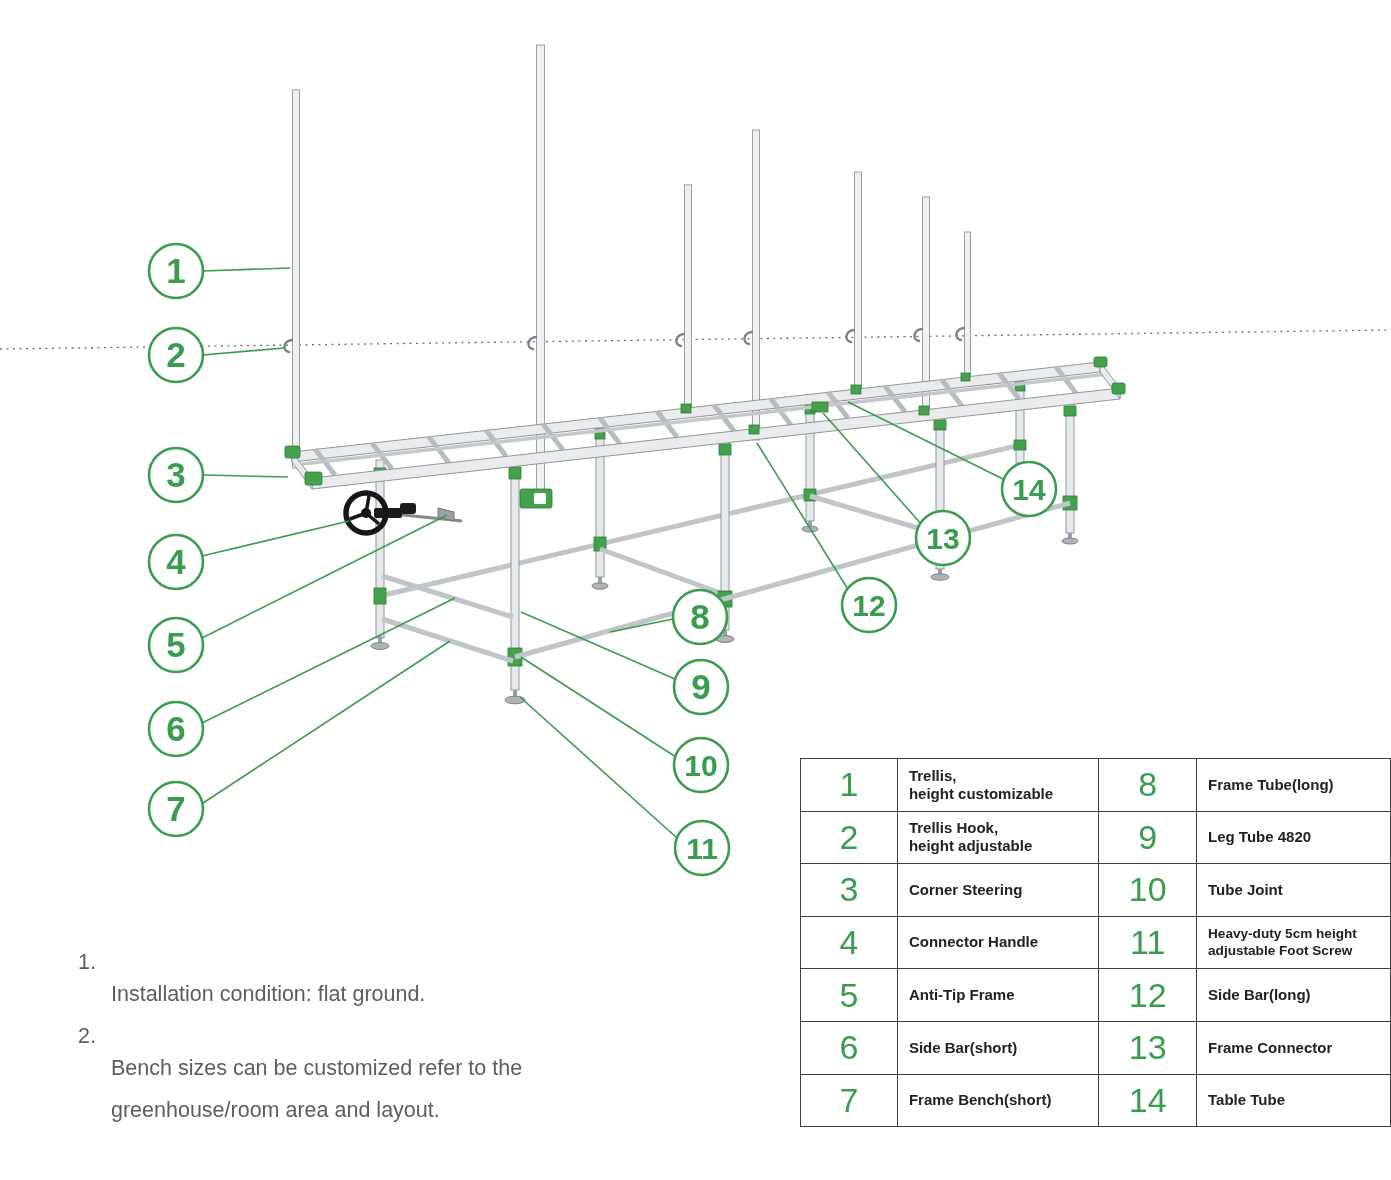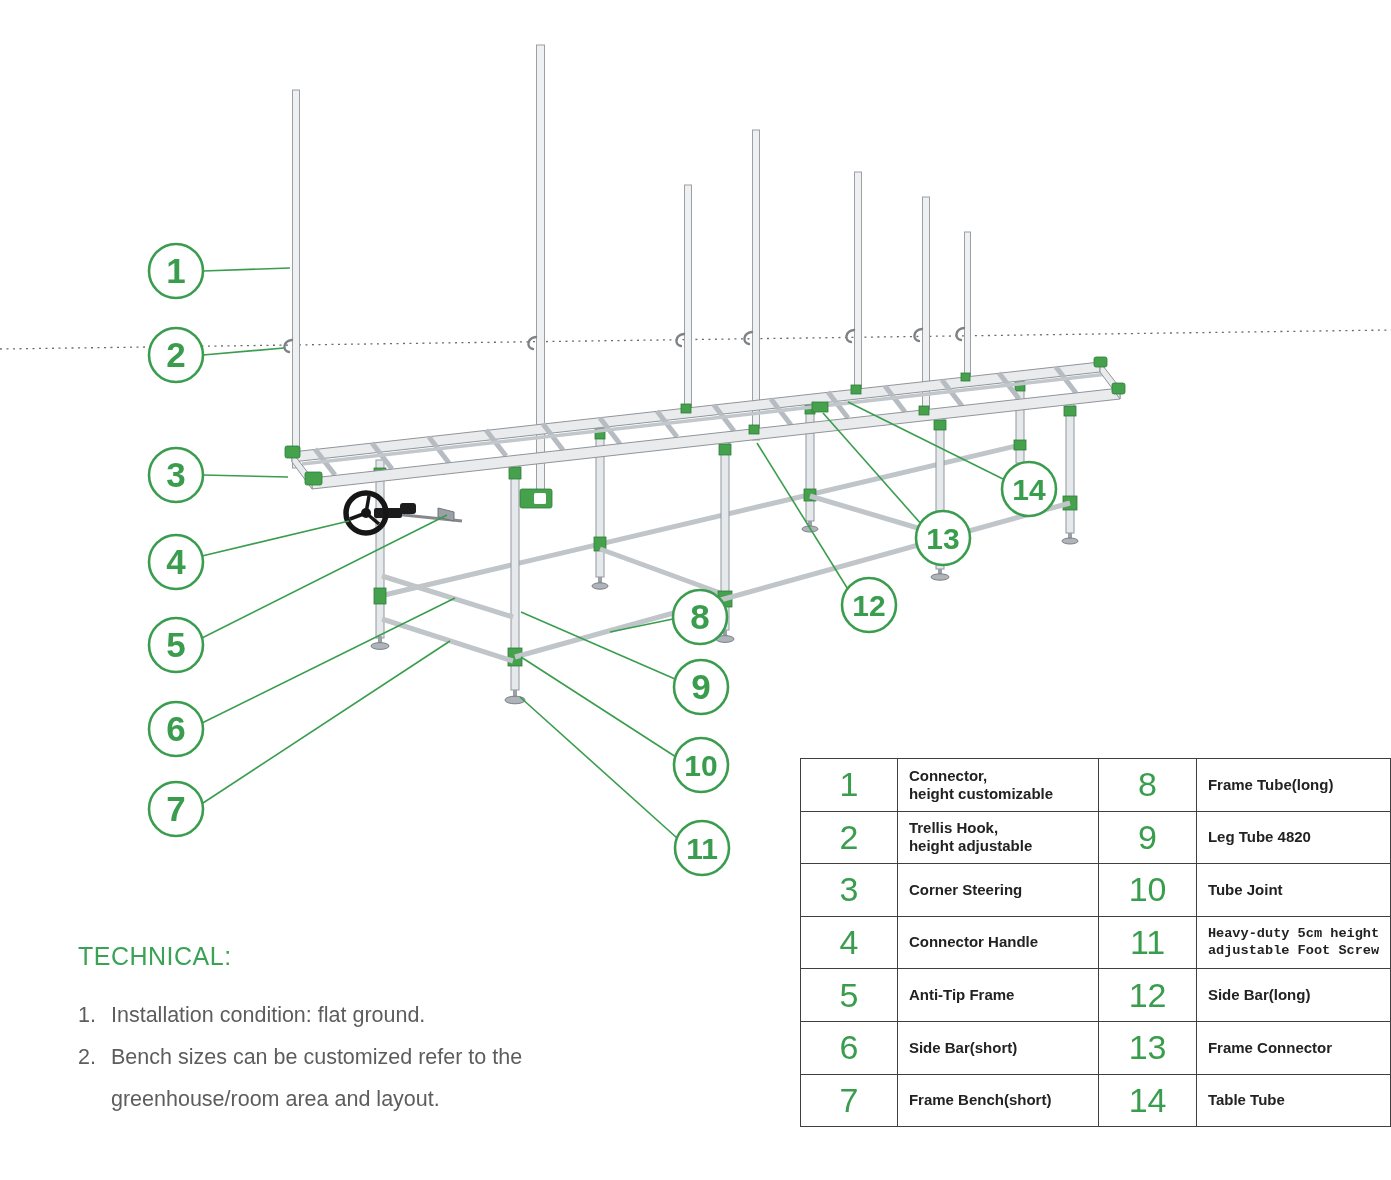--- a/index.html
+++ b/index.html
@@ -24,28 +24,28 @@
   .hook { stroke:#7d8288; stroke-width:2.4; fill:none; stroke-linecap:round; }
   .black { fill:#1c1c1c; }
 
   
   table.parts-table { position:absolute; left:800px; top:758px; border-collapse:collapse; table-layout:fixed; background:#fff; }
   table.parts-table td { border:1.5px solid #3f3f3f; height:49.6px; vertical-align:middle; }
   td.num { width:97px; text-align:center; color:#3a9d4e; font-size:34px; font-weight:500; }
   td.lbl { width:187px; padding:0 6px 0 11px; font-size:15px; font-weight:700; color:#222; line-height:1.22; }
   td.lbl2 { width:180px; }
   td.lbl span { display:block; }
-  td.tight { font-size:13.6px;font-family:Liberation Mono, monospace; }
+  td.tight { font-size:13.6px; }
 
   
   .technical { position:absolute; left:78px; top:942px; width:578px; }
   .tech-title { font-size:25px; color:#3aa255; font-weight:500; letter-spacing:0.5px; margin:0 0 24px 0; }
   .note { display:flex; font-size:21.5px; color:#5d5d5d; line-height:1.95; }
   .note-num { width:33px; flex:none; }
-  .note-text { flex:1; }
+  .note-text { flex:1;margin-top:32px; }
 </style>
 </head>
 <body>
 
 <div class="canvas">
 
   <svg class="diagram" width="1391" height="1180" viewBox="0 0 1391 1180">
 
     <line x1="0" y1="349" x2="1391" y2="330" stroke="#6a6a6a" stroke-width="1.3" stroke-dasharray="2 4.5"></line>
 
@@ -253,21 +253,21 @@
         <text class="callout-num two" x="1029" y="500">14</text>
       </g>
     </g>
   </svg>
 
   <table class="parts-table">
     <tbody>
       <tr>
         <td class="num">1</td>
         <td class="lbl">
-          <span>Connector,</span>
+          <span>Trellis,</span>
           <span>height customizable</span>
         </td>
         <td class="num">8</td>
         <td class="lbl lbl2">
           <span>Frame Tube(long)</span>
           <span></span>
         </td>
       </tr>
       <tr>
         <td class="num">2</td>
@@ -338,21 +338,20 @@
         <td class="num">14</td>
         <td class="lbl lbl2">
           <span>Table Tube</span>
           <span></span>
         </td>
       </tr>
     </tbody>
   </table>
 
   <div class="technical">
-    <div class="tech-title">TECHNICAL:</div>
     <div class="note">
       <span class="note-num">1.</span>
       <span class="note-text">Installation condition: flat ground.</span>
     </div>
     <div class="note">
       <span class="note-num">2.</span>
       <span class="note-text">Bench sizes can be customized refer to the greenhouse/room area and layout.</span>
     </div>
   </div>
 

